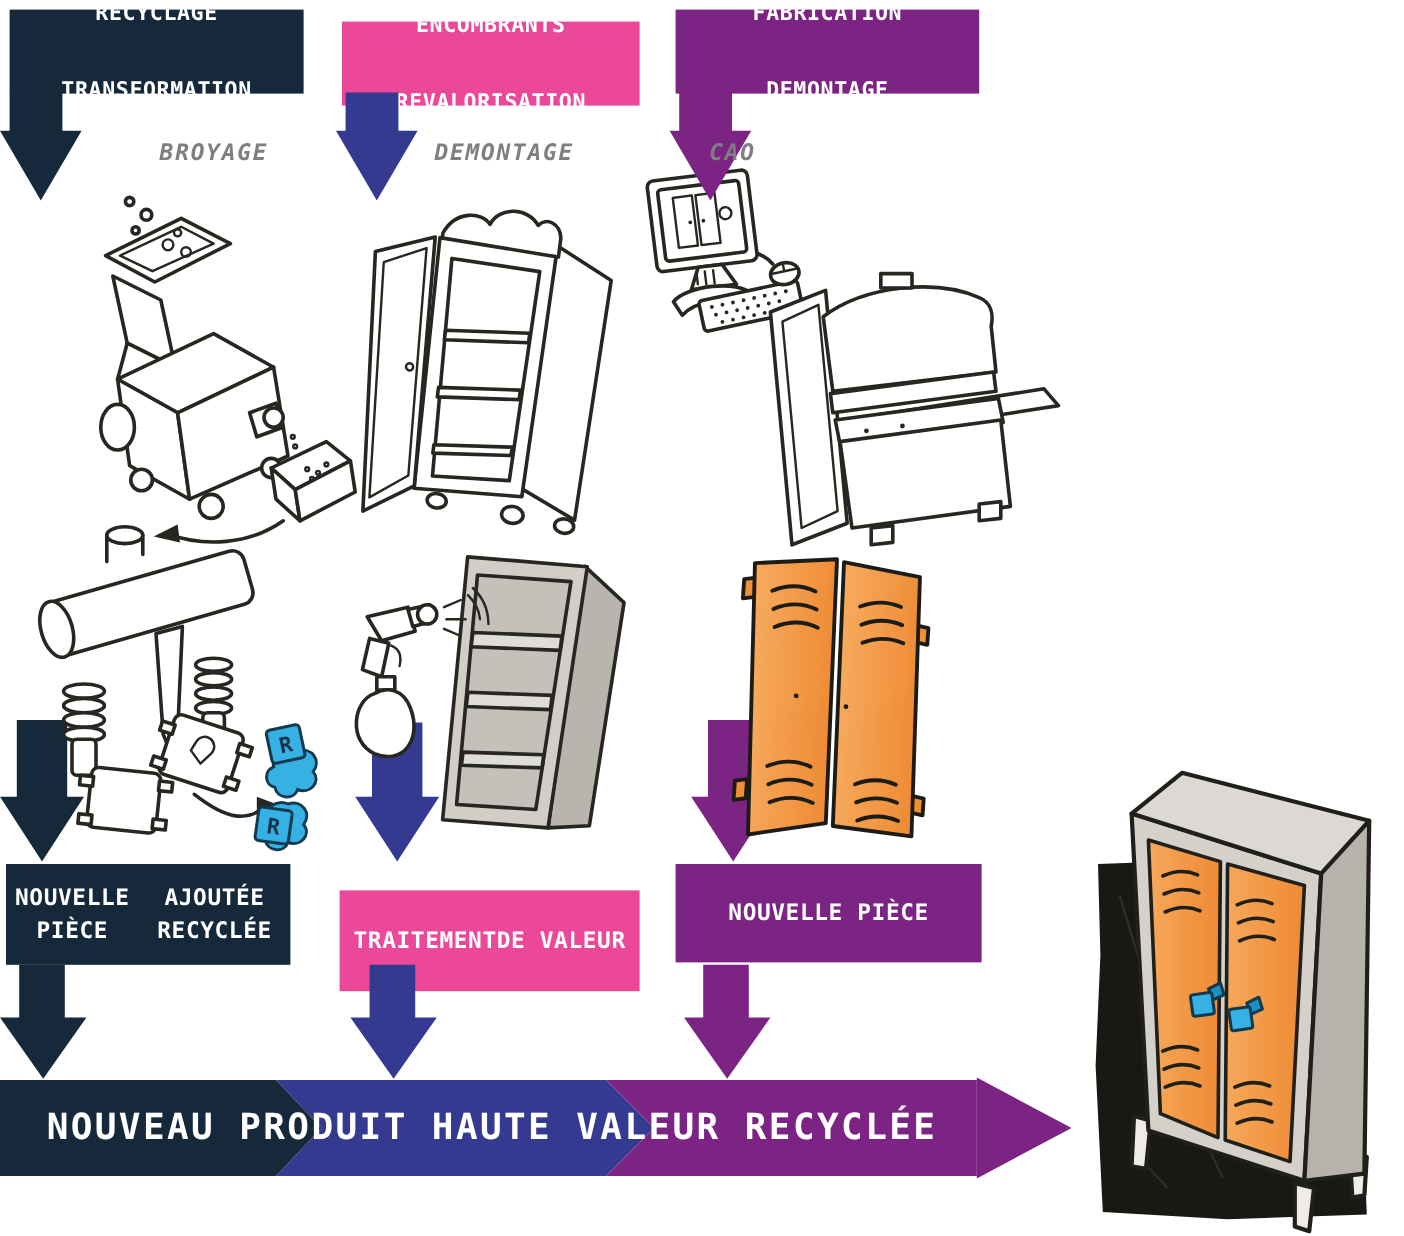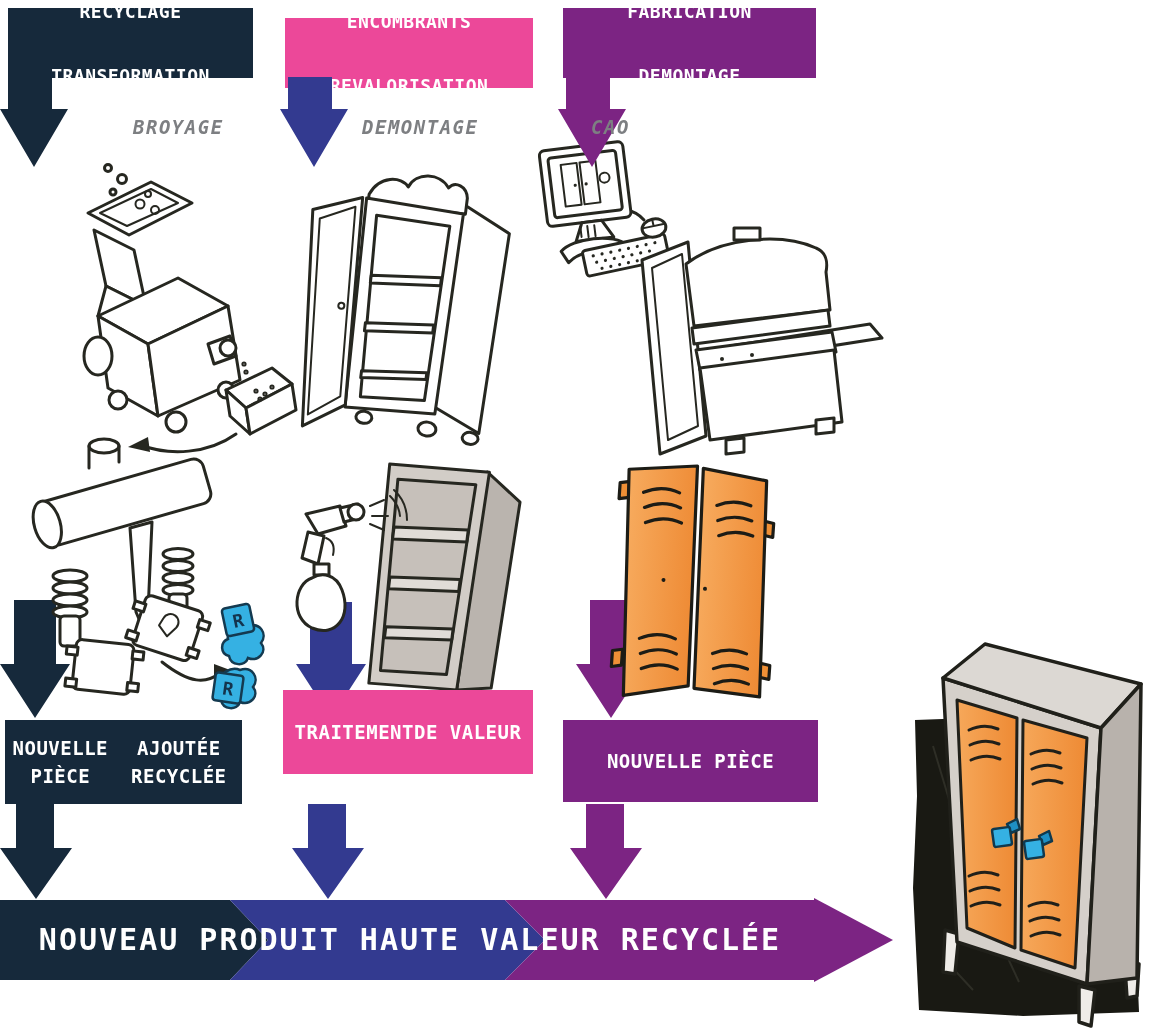--- a/index.html
+++ b/index.html
@@ -284,21 +284,21 @@
   </svg>
 
   <div class="abs stage" style="left:133px;top:116px">BROYAGE</div>
   <div class="abs stage" style="left:362px;top:116px">DEMONTAGE</div>
   <div class="abs stage" style="left:591px;top:116px">CAO</div>
 
   <div class="abs midbox c-navy" style="left:5px;top:720px;width:237px;height:84px">
     <div>NOUVELLE PIÈCE</div>
     <div>AJOUTÉE RECYCLÉE</div>
   </div>
-  <div class="abs midbox c-indigo" style="left:283px;top:680px;width:250px;height:84px">
+  <div class="abs midbox c-indigo" style="left:283px;top:732px;width:250px;height:84px">
     <div>TRAITEMENT</div>
     <div>DE VALEUR</div>
   </div>
   <div class="abs midbox c-purple" style="left:563px;top:720px;width:255px;height:82px">
     <div>NOUVELLE PIÈCE</div>
   </div>
 
   <svg class="abs" style="left:0px;top:804px" width="72" height="95" viewBox="0 0 72 95">
     <polygon class="f-navy" points="16,0 54,0 54,44 72,44 36,95 0,44 16,44"></polygon>
   </svg>

